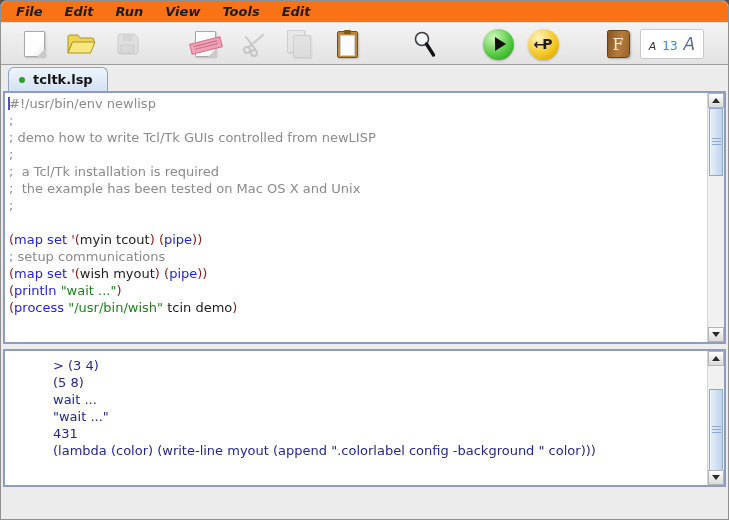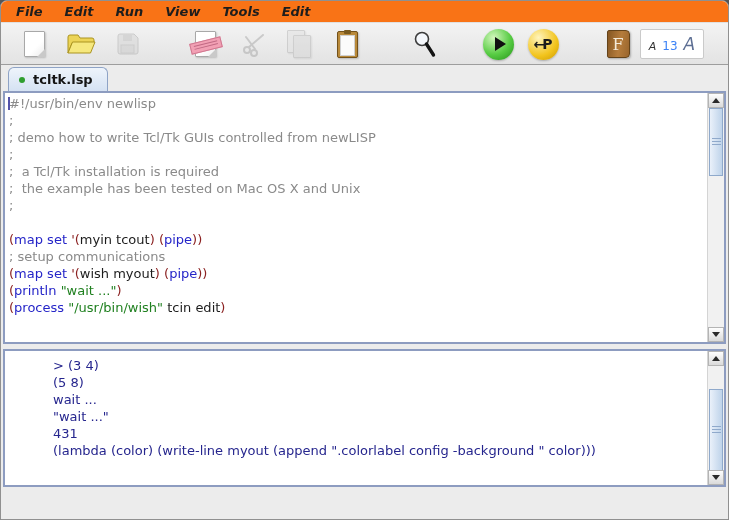--- a/index.html
+++ b/index.html
@@ -215,21 +215,21 @@
         <div class="cl"><span class="tok-c">; demo how to write Tcl/Tk GUIs controlled from newLISP</span></div>
         <div class="cl"><span class="tok-c">;</span></div>
         <div class="cl"><span class="tok-c">;  a Tcl/Tk installation is required</span></div>
         <div class="cl"><span class="tok-c">;  the example has been tested on Mac OS X and Unix</span></div>
         <div class="cl"><span class="tok-c">;</span></div>
         <div class="cl">&nbsp;</div>
         <div class="cl"><span class="tok-p">(</span><span class="tok-k">map</span><span class="tok-n"> </span><span class="tok-k">set</span><span class="tok-n"> </span><span class="tok-p">'(</span><span class="tok-n">myin tcout</span><span class="tok-p">)</span><span class="tok-n"> </span><span class="tok-p">(</span><span class="tok-k">pipe</span><span class="tok-p">))</span></div>
         <div class="cl"><span class="tok-c">; setup communications</span></div>
         <div class="cl"><span class="tok-p">(</span><span class="tok-k">map</span><span class="tok-n"> </span><span class="tok-k">set</span><span class="tok-n"> </span><span class="tok-p">'(</span><span class="tok-n">wish myout</span><span class="tok-p">)</span><span class="tok-n"> </span><span class="tok-p">(</span><span class="tok-k">pipe</span><span class="tok-p">))</span></div>
         <div class="cl"><span class="tok-p">(</span><span class="tok-k">println</span><span class="tok-n"> </span><span class="tok-s">"wait ..."</span><span class="tok-p">)</span></div>
-        <div class="cl"><span class="tok-p">(</span><span class="tok-k">process</span><span class="tok-n"> </span><span class="tok-s">"/usr/bin/wish"</span><span class="tok-n"> tcin edit</span><span class="tok-p">)</span></div>
+        <div class="cl"><span class="tok-p">(</span><span class="tok-k">process</span><span class="tok-n"> </span><span class="tok-s">"/usr/bin/wish"</span><span class="tok-n"> tcin demo</span><span class="tok-p">)</span></div>
       </div>
     <div class="vscroll">
       <div class="sb-btn sb-up">
           <span class="sb-tri-up"></span>
         </div>
       <div class="sb-thumb" style="top:15px;height:68px">
         <span class="grip">
             <i></i>
             <i></i>
             <i></i>

